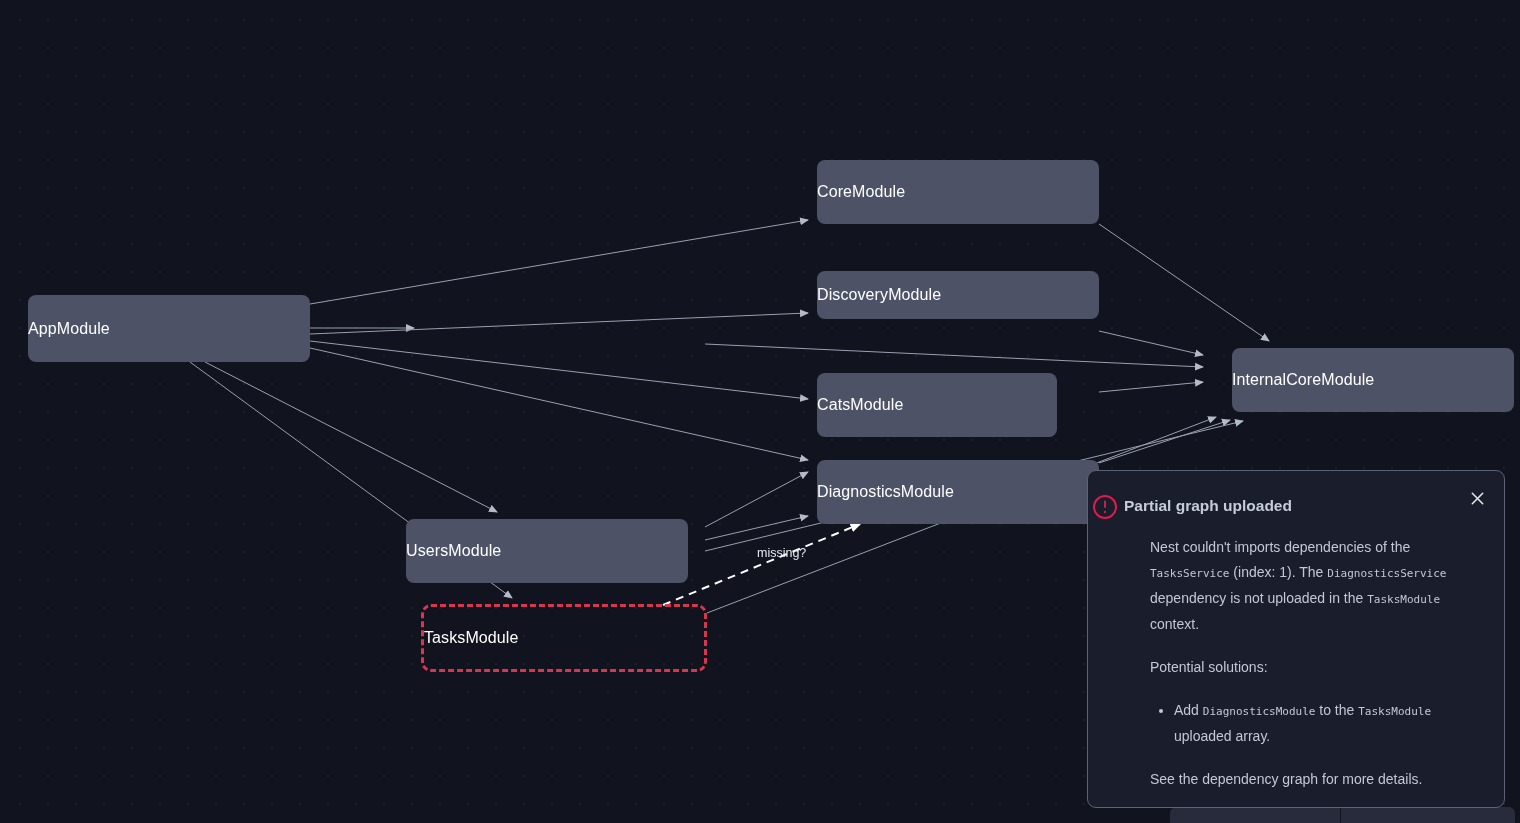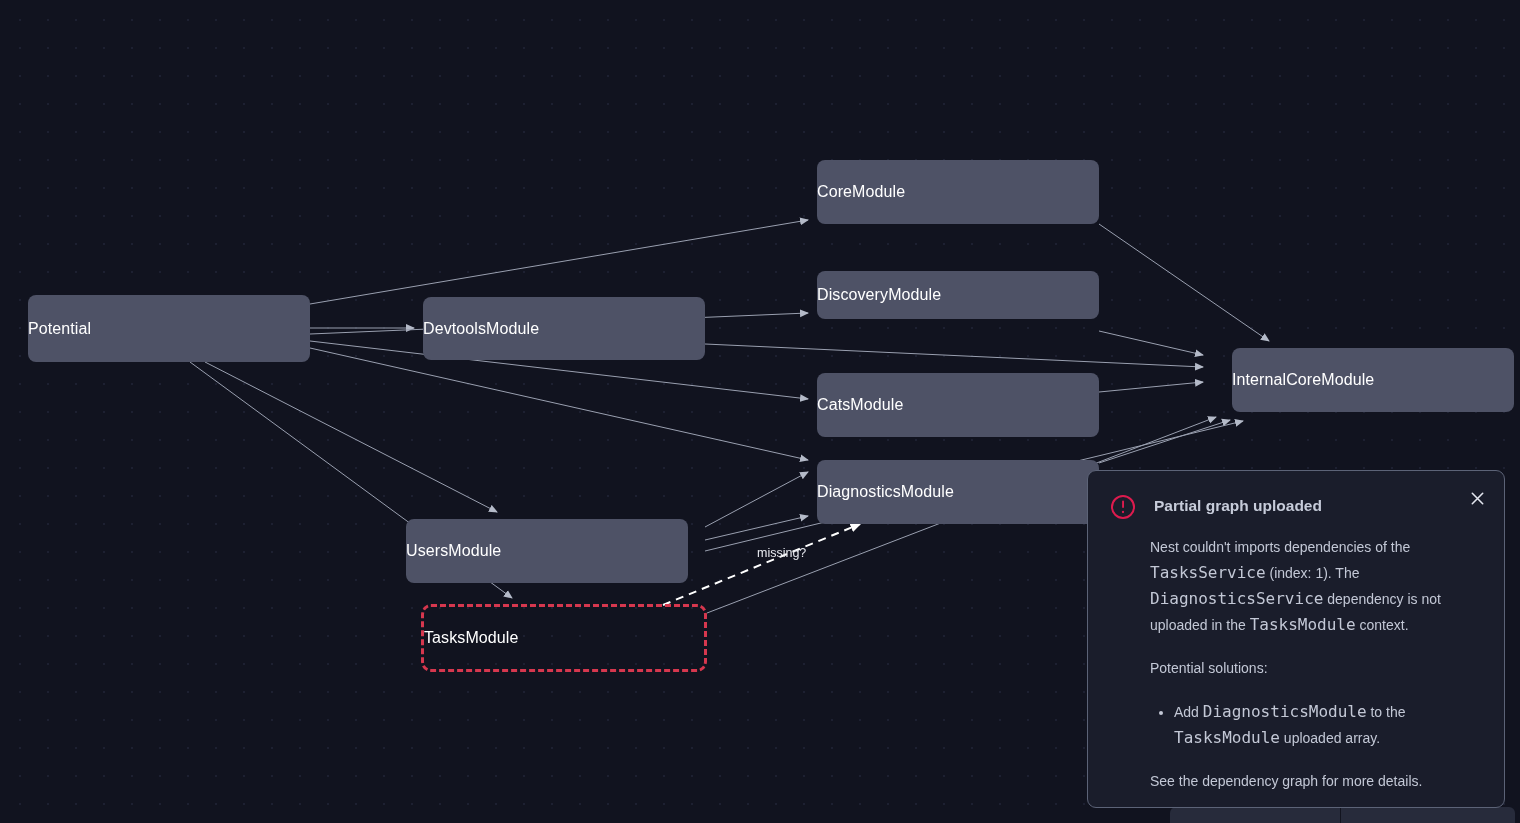--- a/index.html
+++ b/index.html
@@ -79,25 +79,25 @@
     height: 338px;
     background: #1a1d2b;
     border: 1px solid #5c6377;
     border-radius: 9px;
     box-sizing: border-box;
     z-index: 10;
     overflow: hidden;
   }
   .toast-head {
     position: absolute;
-    left: 22px; top: 22px;
+    left: 4px; top: 22px;
     right: 22px;
     display: flex;
     align-items: flex-start;
-    gap: 18px;
+    gap: 6px;
   }
   .toast-icon {
     width: 26px; height: 26px;
     flex: 0 0 26px;
     margin-top: 1px;
   }
   .toast-title {
     color: #c7ccda;
     font-size: 15.5px;
     font-weight: bold;
@@ -126,21 +126,21 @@
   }
   .toast-body p { margin: 0 0 18px 0; }
   .toast-body ul {
     margin: 0 0 18px 0;
     padding-left: 24px;
   }
   .toast-body li { margin: 0; }
   .toast-body code,
   .mono {
     font-family: "DejaVu Sans Mono", "Liberation Mono", monospace;
-    font-size: 16px;
+    font-size: 11px;
     color: #c3c8d6;
   }
 </style>
 </head>
 <body>
 
 <div id="app">
 
   <svg id="graph-svg">
     <defs>
@@ -183,32 +183,29 @@
 
       <path d="M705,551 L1243,421"></path>
 
       <path d="M707,613 L1216,417"></path>
     </g>
 
     <path d="M663,605 L860,524" stroke="#ffffff" stroke-width="2" stroke-dasharray="8 6" fill="none" marker-end="url(#arrow-white)"></path>
   </svg>
 
   <div class="node" style="left:28px;top:295px;width:282px;height:67px;">
-    <span>Potential</span>
-  </div>
-  <div class="node" style="left:423px;top:297px;width:282px;height:63px;">
-    <span>DevtoolsModule</span>
+    <span>AppModule</span>
   </div>
   <div class="node" style="left:817px;top:160px;width:282px;height:64px;">
     <span>CoreModule</span>
   </div>
   <div class="node" style="left:817px;top:271px;width:282px;height:48px;">
     <span>DiscoveryModule</span>
   </div>
-  <div class="node" style="left:817px;top:373px;width:282px;height:64px;">
+  <div class="node" style="left:817px;top:373px;width:240px;height:64px;">
     <span>CatsModule</span>
   </div>
   <div class="node" style="left:817px;top:460px;width:282px;height:64px;">
     <span>DiagnosticsModule</span>
   </div>
   <div class="node" style="left:406px;top:519px;width:282px;height:64px;">
     <span>UsersModule</span>
   </div>
   <div class="node missing" style="left:421px;top:604px;width:286px;height:68px;">
     <span>TasksModule</span>

